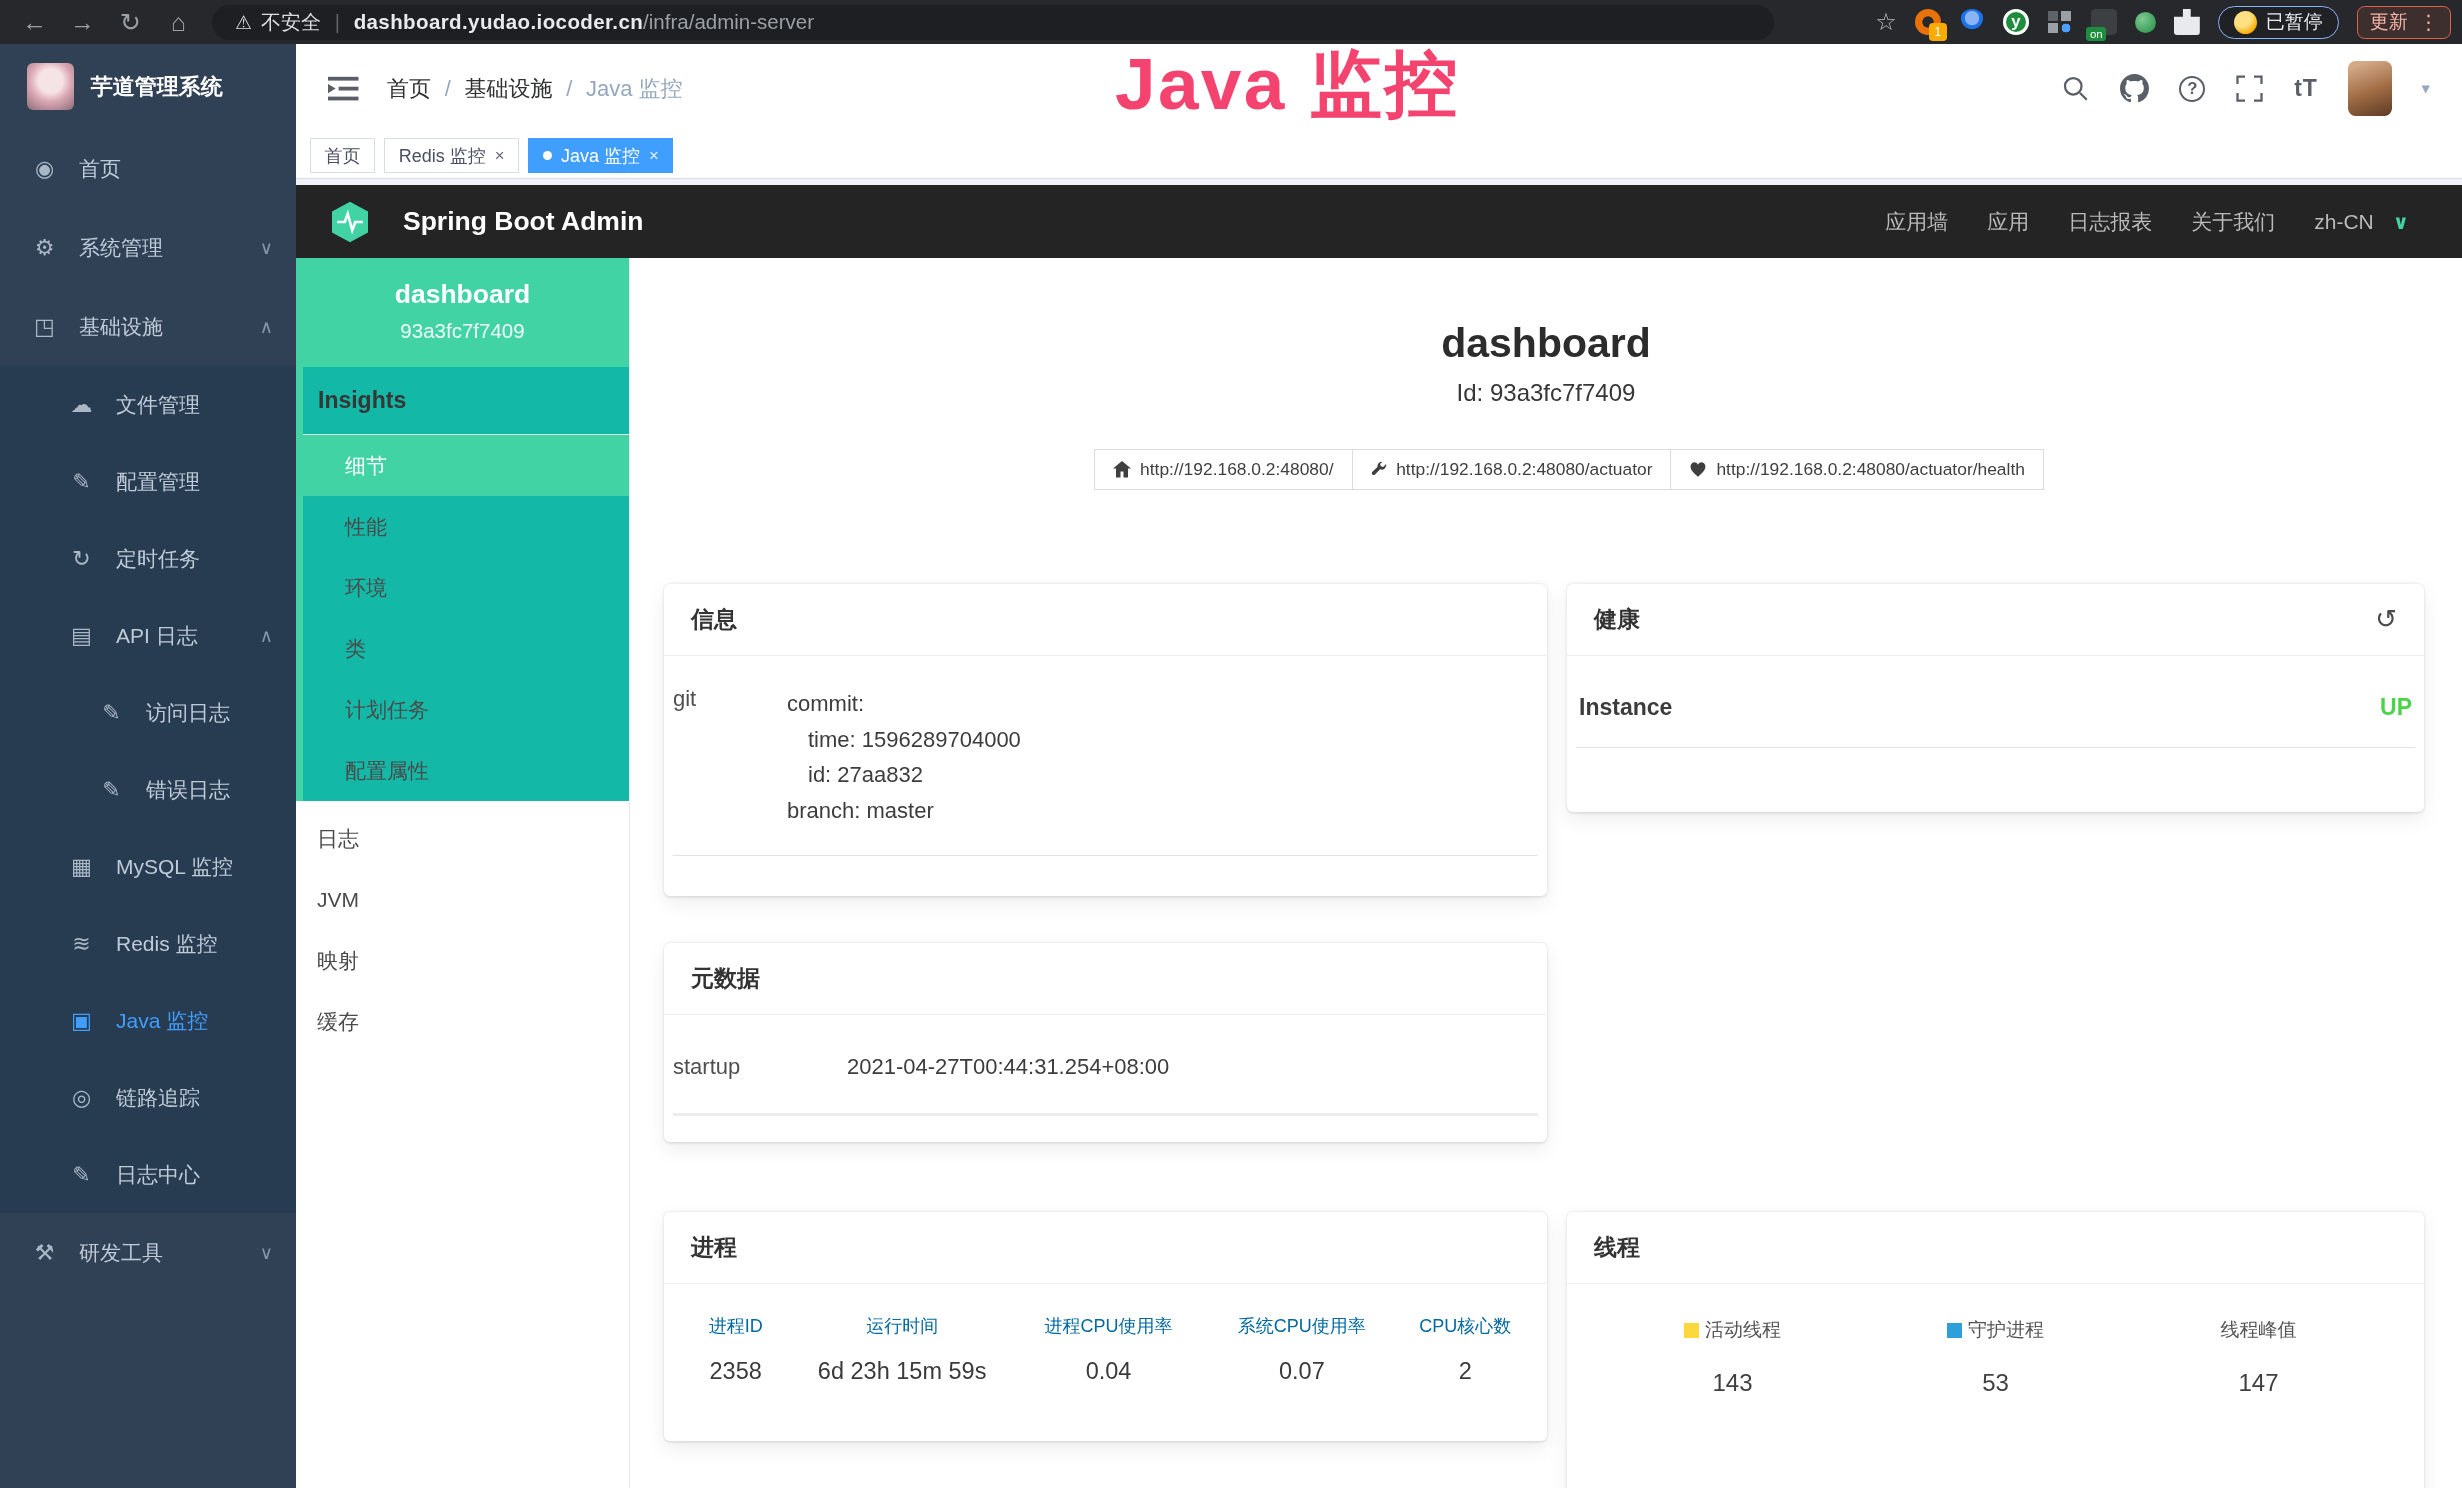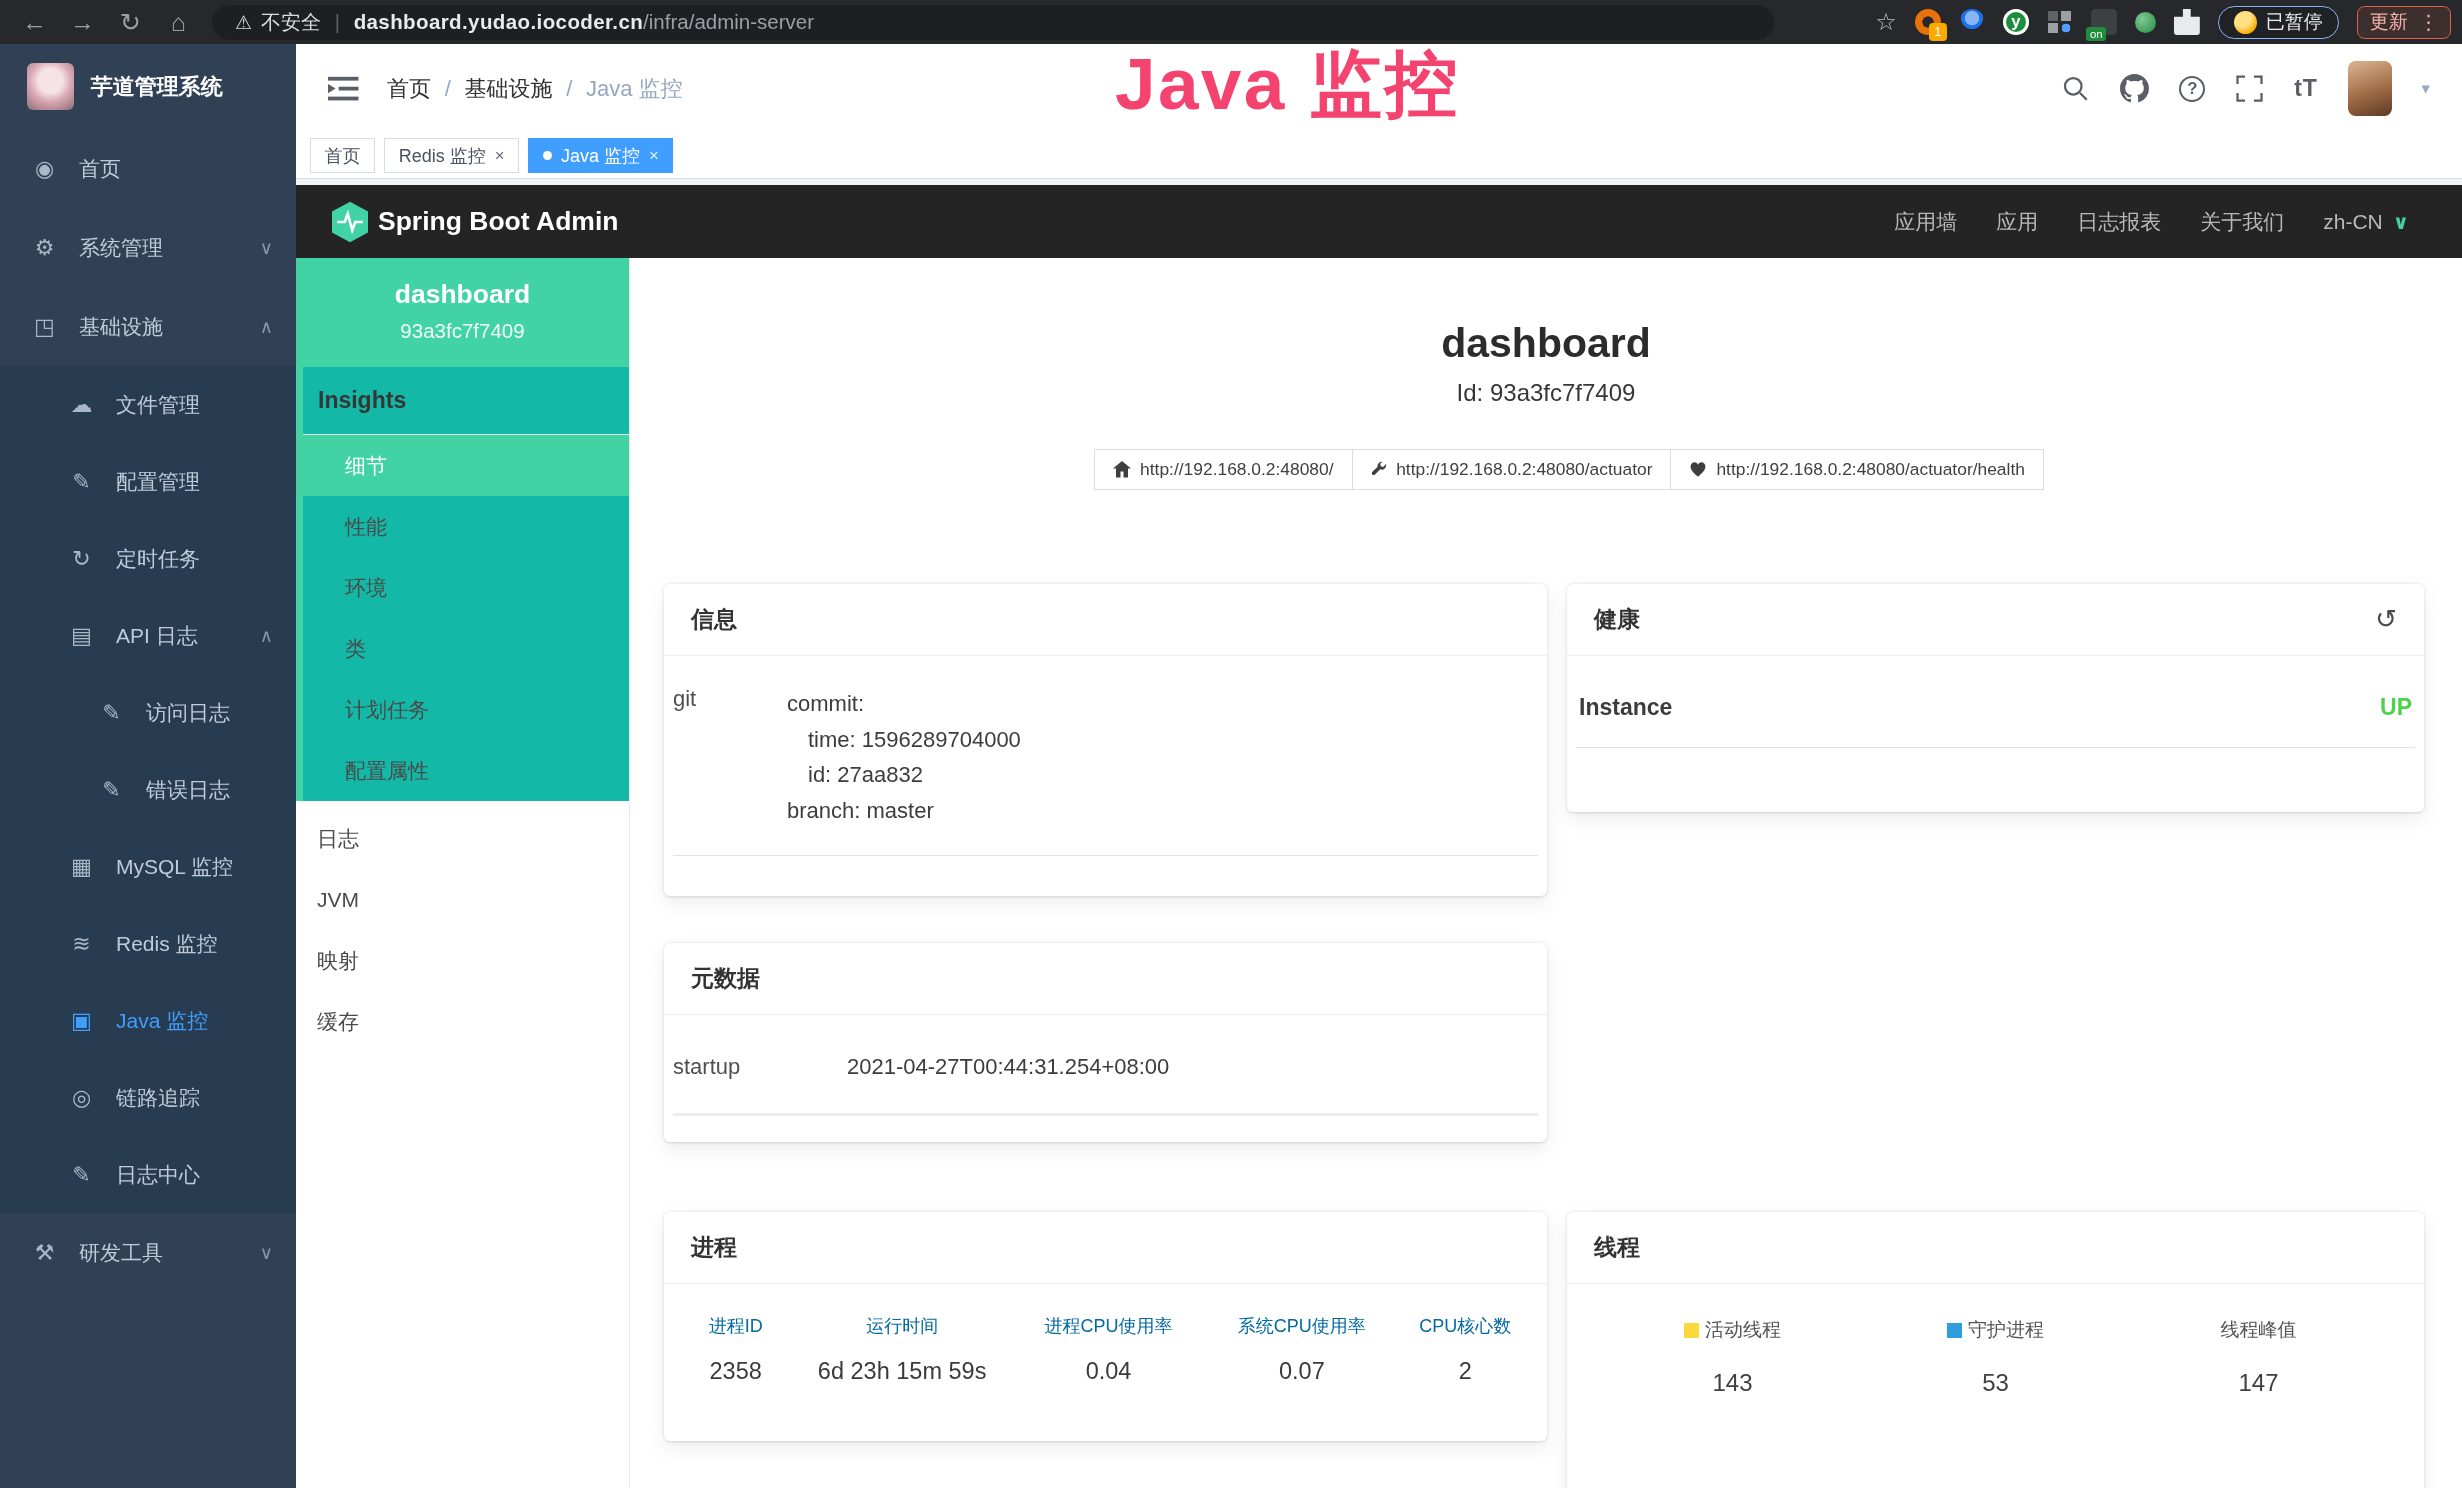--- a/index.html
+++ b/index.html
@@ -84,23 +84,23 @@
               gap:9px; padding-left:13.7px; flex:none; margin-bottom:6px; }
   .tab { height:35px; border:1.5px solid #d8dce5; background:#fff; color:#495060; font-size:18px;
          display:flex; align-items:center; gap:9px; padding:0 13.7px; }
   .tab.active { background:#409eff; border-color:#409eff; color:#fff; }
   .tabdot { width:9px; height:9px; border-radius:50%; background:#fff; }
   .tclose { font-size:16.7px; opacity:.85; }
 
   
   .sba { flex:1; min-height:0; display:flex; flex-direction:column; }
   .sba-header { height:73px; background:#242424; display:flex; align-items:center; padding:0 33px; flex:none; }
-  .sba-title { color:#fff; font-size:26.5px; font-weight:bold; margin-left:7px; }
+  .sba-title { color:#fff; font-size:26.5px; font-weight:bold; margin-left:32px; }
   .sba-nav { margin-left:auto; display:flex; align-items:center; gap:39px; font-size:21px; color:#b9b9b9; margin-right:20px; }
-  .lang { display:flex; align-items:center; gap:10px; }
+  .lang { display:flex; align-items:center; gap:19px; }
   .chev-g { color:#42d3a5; font-size:20px; font-weight:bold; }
 
   .sba-body { flex:1; min-height:0; display:flex; background:#fff; }
   .sba-side { width:334px; flex:none; border-right:1.5px solid #e8e8e8; display:flex; flex-direction:column; background:#fff; }
   .inst { background:#42d3a5; color:#fff; text-align:center; padding:21px 0 24px; flex:none; }
   .inst-name { font-size:26.5px; font-weight:bold; }
   .inst-id { font-size:20.5px; margin-top:9px; color:rgba(255,255,255,.92); }
   .igroup { background:#14b8a6; border-left:7.6px solid #42d3a5; }
   .iglabel { font-size:23px; font-weight:bold; color:#363636; padding:20px 0 20px 15px; border-bottom:1.5px solid #e4e4e4; }
   .iitem { height:61px; display:flex; align-items:center; padding-left:42px; font-size:21px; color:#4a4a4a; }

